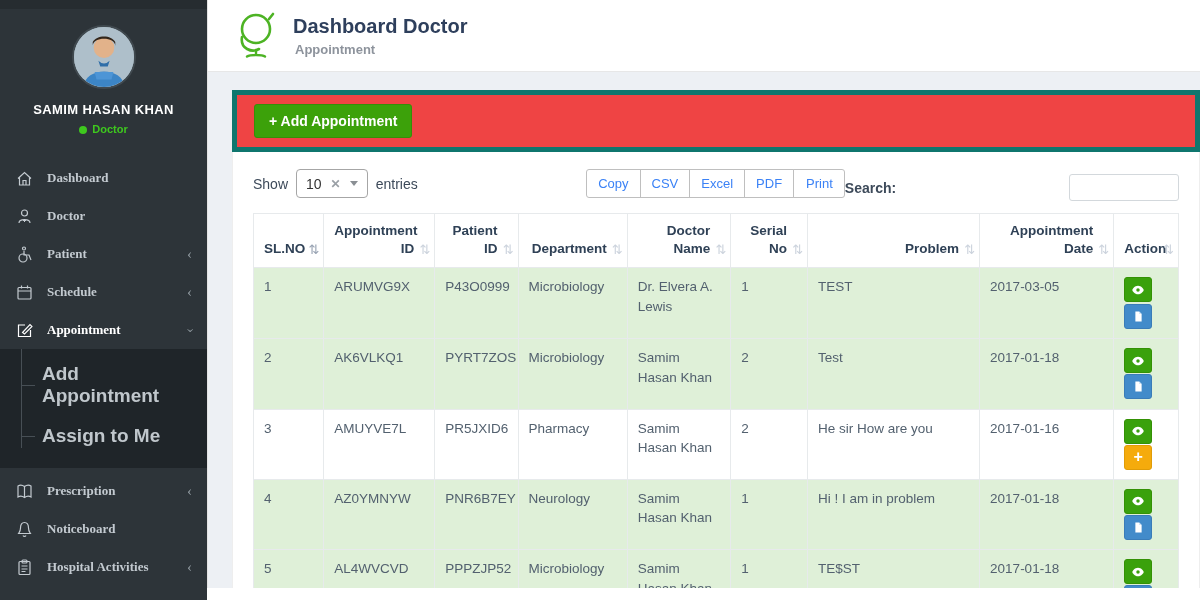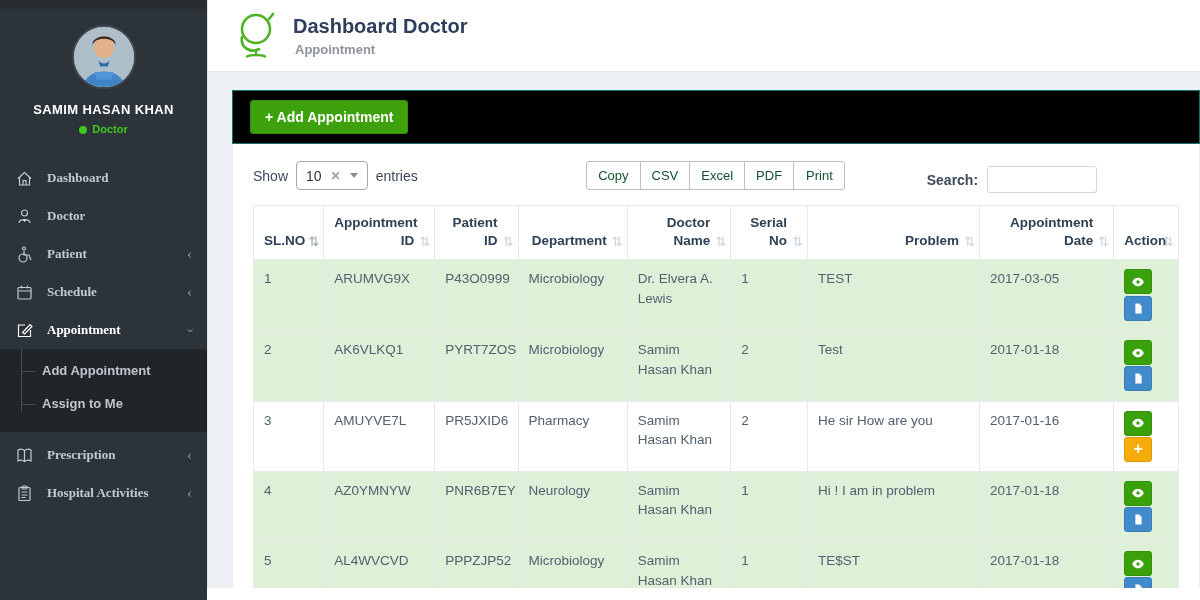--- a/index.html
+++ b/index.html
@@ -18,46 +18,46 @@
   .nav-item { display:flex; align-items:center; height:38px; padding:0 15px; cursor:pointer; font-size:13px; font-weight:bold; color:#c3cad0;font-family:Liberation Serif, serif; }
   .nav-item.active { color:#ffffff; }
   .nav-icon { width:19px; height:19px; margin-right:13px; display:flex; align-items:center; }
   .nav-icon svg { stroke:#c3cad0; }
   .nav-item.active .nav-icon svg { stroke:#ffffff; }
   .nav-label { flex:1; }
   .chev { color:#8e989e; font-size:15px; font-weight:normal; line-height:1; }
   .chev.down { transform:rotate(-90deg); }
   .submenu { background:#1f2529; padding:5px 0 12px; position:relative; margin-bottom:4px; }
   .submenu::before { content:""; position:absolute; left:21px; top:0; bottom:20px; width:1px; background:#474f55; }
-  .submenu-item { position:relative; padding:9px 24px 9px 42px; font-size:13px; font-weight:bold; color:#c0c7cc; cursor:pointer; }
+  .submenu-item { position:relative; padding:9px 24px 9px 42px; font-size:19px; font-weight:bold; color:#c0c7cc; cursor:pointer; }
   .submenu-item::before { content:""; position:absolute; left:22px; top:50%; width:13px; height:1px; background:#474f55; }
 
   
   .main { flex:1; display:flex; flex-direction:column; height:588px; overflow:hidden; border-left:1px solid #e3e3e3; }
   .topbar { height:72px; background:#fff; display:flex; align-items:center; padding-left:24px; border-bottom:1px solid #e7e7e7; }
   .titles { margin-left:15px; }
   .page-title { font-size:20px; font-weight:bold; color:#2e3f5c; }
   .page-subtitle { font-size:13px; font-weight:bold; color:#8d939c; margin-top:4px; margin-left:2px; }
 
   .content { flex:1; background:#edf0f4; padding:18px 0 0 24px; overflow:hidden; }
-  .panel-heading { background:#000000; border:1px solid #0f766e; padding:9px 10px 9px 17px; }
+  .panel-heading { background:#ef4444; border:5px solid #0f766e; padding:9px 10px 9px 17px; }
   .btn-add { background:#3ca10a; color:#fff; border:1px solid #358f09; border-radius:3px; font-family:inherit; font-weight:bold; font-size:14px; padding:8px 14px; cursor:pointer; }
   .panel-body { background:#fff; border:1px solid #eee; border-top:none; padding:14px 20px 0 20px; }
 
   .controls { display:flex; align-items:center; margin-bottom:12px; }
   .show-group { display:flex; align-items:center; gap:8px; color:#3d4a5a; font-size:14px; flex:1; }
   .select-box { border:1px solid #a6a6a6; border-radius:4px; height:29px; display:flex; align-items:center; padding:8px 9px; gap:9px; cursor:pointer; color:#333; background:#fff; }
   .select-value { font-size:14px; }
   .clear-x { color:#9aa0a6; font-size:12px; font-weight:bold; }
   .caret { width:0; height:0; border-left:4px solid transparent; border-right:4px solid transparent; border-top:5px solid #8a8f94; }
   .export-group { display:flex; }
-  .btn-export { background:#fff; border:1px solid #bfbfbf; padding:6px 11px; font-family:inherit; font-size:13px; color:#14532d; margin-left:-1px; cursor:pointer; }
+  .btn-export { background:#fff; border:1px solid #bfbfbf; padding:6px 11px; font-family:inherit; font-size:13px; color:#3b82f6; margin-left:-1px; cursor:pointer; }
   .btn-export:first-child { border-radius:3px 0 0 3px; }
   .btn-export:last-child { border-radius:0 3px 3px 0;padding-left:12px; }
-  .search-group { flex:1; display:flex; align-items:center; justify-content:center; gap:9px; font-size:14px; font-weight:bold; color:#3d4a5a;margin-top:8px; }
+  .search-group { flex:1; display:flex; align-items:center; justify-content:space-between; gap:9px; font-size:14px; font-weight:bold; color:#3d4a5a;margin-top:8px; }
   .search-input { width:110px; height:27px; border:1px solid #d3d8dc; border-radius:3px; font-family:inherit; padding:0 6px; }
 
   table { width:100%; border-collapse:collapse; table-layout:fixed; }
   th { text-align:right; vertical-align:bottom; font-size:13.5px; font-weight:bold; color:#2f4156; padding:8px 20px 9px 10px; border:1px solid #e7eaec; position:relative; background:#fff; line-height:1.35; }
   .sort { position:absolute; right:4px; bottom:9px; font-size:13px; color:#ccd3dd; font-weight:normal; }
   .sort.sorted { color:#98a3b3; }
   td { font-size:13.5px; color:#53616f; padding:9px 10px; border:1px solid #e7eaec; vertical-align:top; line-height:1.45; background:#fff; }
   tr.hl td { background:#dff0d8; }
   .act { width:28px; height:25px; border-radius:3px; display:inline-flex; align-items:center; justify-content:center; margin-right:3px; cursor:pointer; color:#fff; font-family:inherit; }
   .act.view { background:#3aa10c; border:1px solid #349105; }
@@ -187,20 +187,28 @@
         <div class="submenu-item">Assign to Me</div>
       </div>
       <div class="nav-item">
         <span class="nav-icon">
           <svg width="19" height="19" viewBox="0 0 19 19">
             <use href="#book-icon"></use>
           </svg>
         </span>
         <span class="nav-label">Prescription</span>
         <span class="chev ">‹</span>
+      </div>
+      <div class="nav-item">
+        <span class="nav-icon">
+          <svg width="19" height="19" viewBox="0 0 19 19">
+            <use href="#bell-icon"></use>
+          </svg>
+        </span>
+        <span class="nav-label">Noticeboard</span>
       </div>
       <div class="nav-item">
         <span class="nav-icon">
           <svg width="19" height="19" viewBox="0 0 19 19">
             <use href="#clipboard-icon"></use>
           </svg>
         </span>
         <span class="nav-label">Hospital Activities</span>
         <span class="chev ">‹</span>
       </div>

